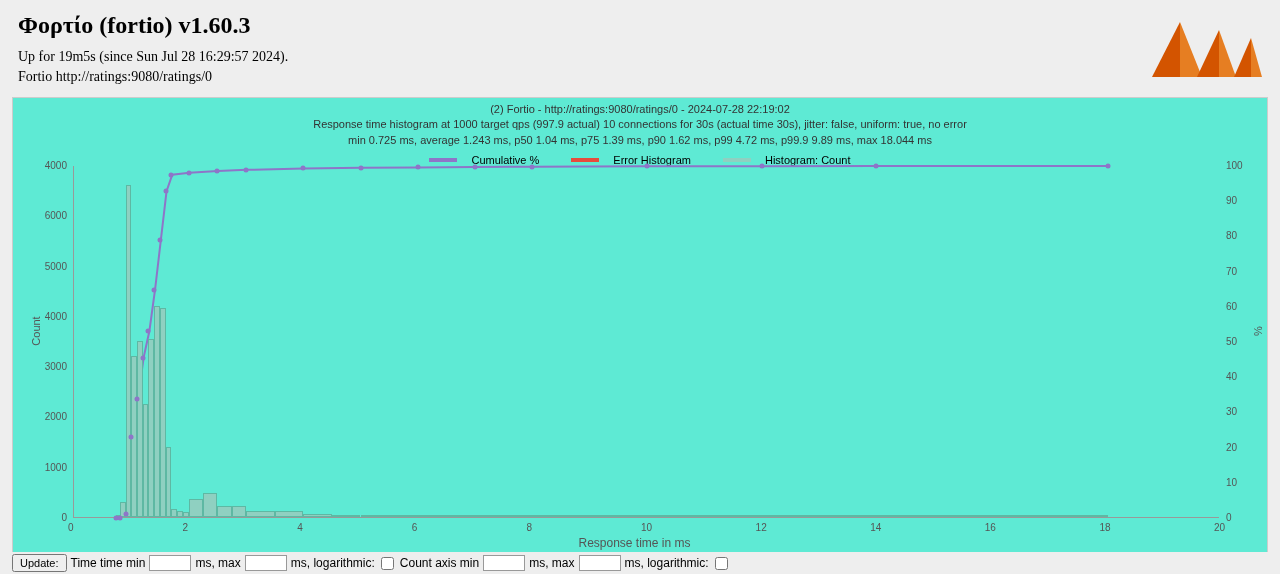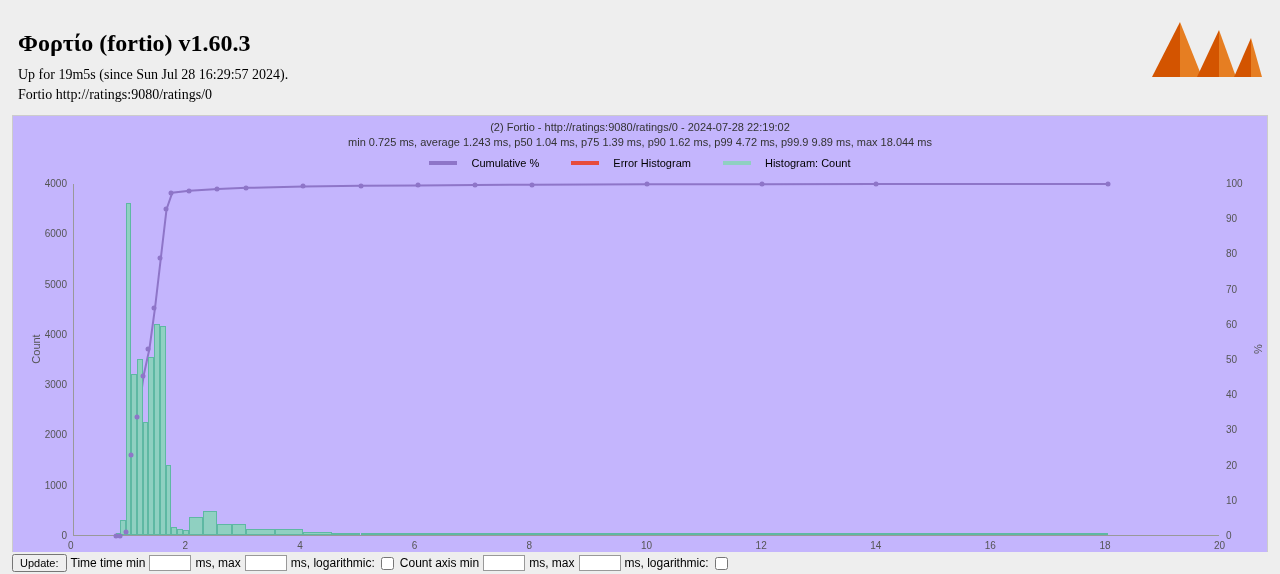--- a/index.html
+++ b/index.html
@@ -1,21 +1,21 @@
 <!DOCTYPE html>
 <html><head>
 <meta charset="utf-8">
 <style>
   html,body{margin:0;padding:0;font-family:"Times New Roman",serif;background:#eee;color:#000}
   .page{width:1280px;height:574px;position:relative;overflow:hidden}
-  .header{padding:30px 18px 8px 18px}
+  .header{padding:12px 18px 8px 18px}
   h1{font-size:24px;margin:0 0 10px 0;font-weight:bold}
   .sub{font-size:14px;margin:4px 0}
   .logo{position:absolute;top:12px;right:18px}
-  .card{background:#c4b5fd;margin:0 12px;border:1px solid #ccc;height:454px;position:relative}
+  .card{background:#5eead4;margin:0 12px;border:1px solid #ccc;height:454px;position:relative}
   .chart-title{text-align:center;font-size:11px;font-family:Arial,sans-serif;color:#333;padding-top:4px;line-height:1.4}
   .legend{text-align:center;font-size:11px;font-family:Arial,sans-serif;margin-top:4px}
   .legend span{display:inline-flex;align-items:center;margin:0 8px}
   .legend .sw{width:28px;height:4px;display:inline-block;margin-right:6px}
   .chart-area{position:absolute;left:60px;right:48px;top:68px;bottom:34px;border-left:1px solid #999;border-bottom:1px solid #999}
   .ylabel, .y2label{position:absolute;font-size:11px;font-family:Arial,sans-serif;color:#555;transform:rotate(-90deg);transform-origin:center}
   .ylabel{left:8px;top:50%}
   .y2label{right:4px;top:50%}
   .xlabel{position:absolute;bottom:2px;left:0;right:11px;text-align:center;font-size:12px;font-family:Arial,sans-serif;color:#555}
   .tick{position:absolute;font-size:10px;font-family:Arial,sans-serif;color:#555}
@@ -45,20 +45,21 @@
 
   <div class="header">
     <h1>Φορτίο (fortio) v1.60.3</h1>
     <div class="sub">Up for 19m5s (since Sun Jul 28 16:29:57 2024).</div>
     <div class="sub">Fortio http://ratings:9080/ratings/0</div>
   </div>
 
   <div class="card">
     <div class="chart-title">
       <div>(2) Fortio - http://ratings:9080/ratings/0 - 2024-07-28 22:19:02</div>
+      <div>Response time histogram at 1000 target qps (997.9 actual) 10 connections for 30s (actual time 30s), jitter: false, uniform: true, no error</div>
       <div>min 0.725 ms, average 1.243 ms, p50 1.04 ms, p75 1.39 ms, p90 1.62 ms, p99 4.72 ms, p99.9 9.89 ms, max 18.044 ms</div>
     </div>
     <div class="legend" id="legend"><span>
           <span class="sw" style="background: rgb(142, 117, 200);"></span>
           <span>Cumulative %</span>
         </span><span>
           <span class="sw" style="background: rgb(231, 76, 60);"></span>
           <span>Error Histogram</span>
         </span><span>
           <span class="sw" style="background: rgb(143, 208, 193);"></span>

